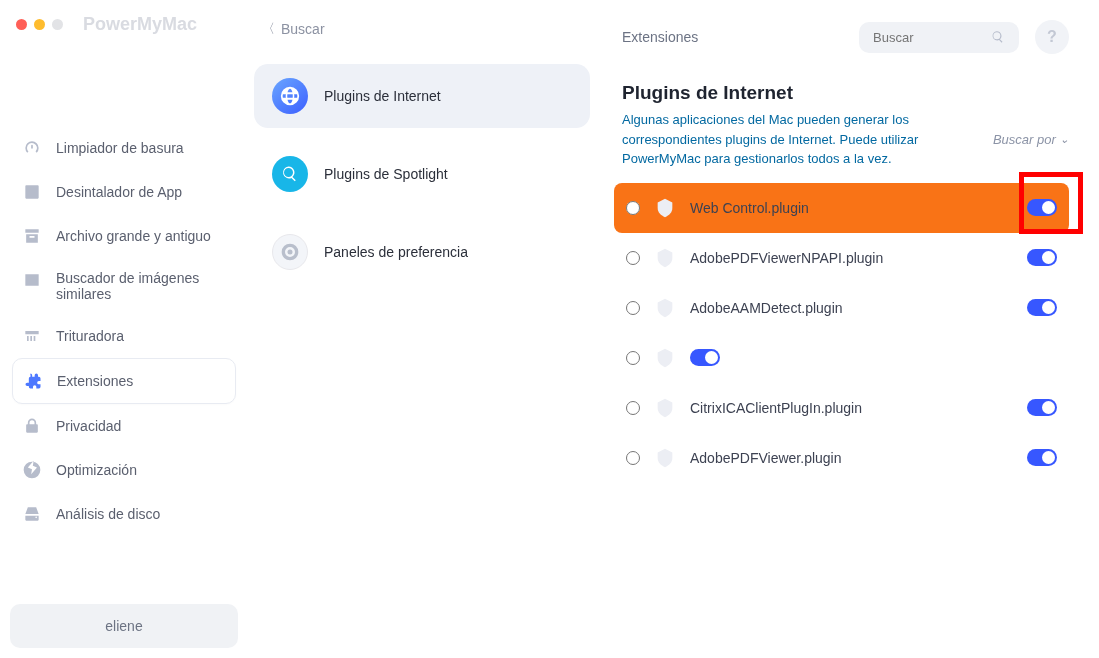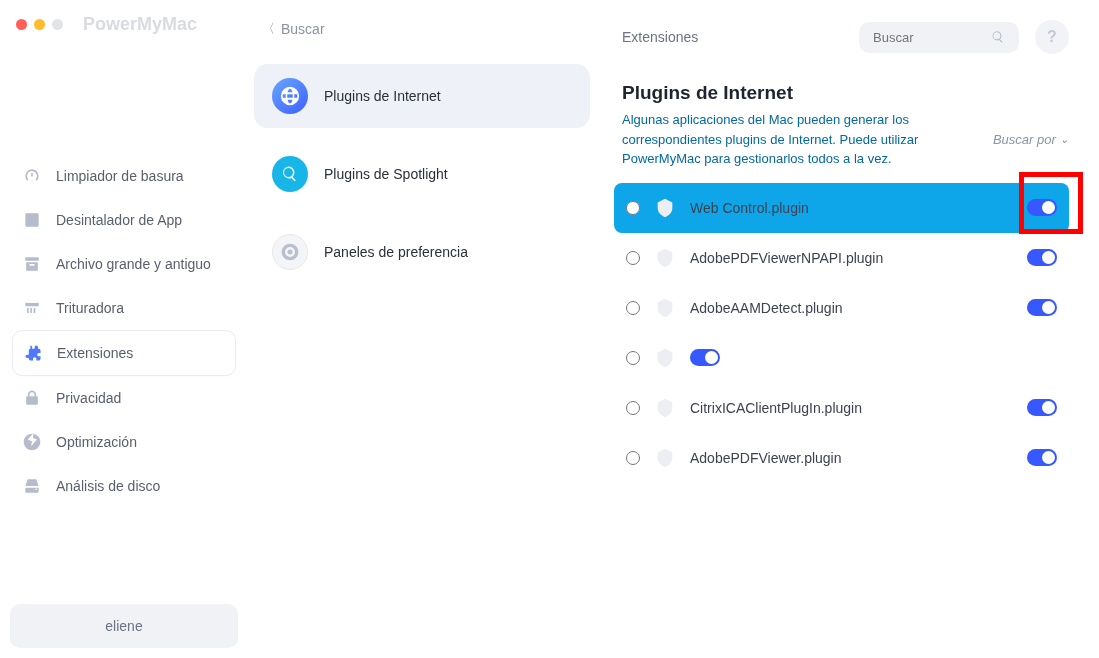--- a/index.html
+++ b/index.html
@@ -48,21 +48,21 @@
     .search .ic { width: 14px; height: 14px; fill: #b6bccb; flex-shrink: 0; }
     .help { width: 34px; height: 34px; border-radius: 50%; background: #f1f3f7; color: #c3c8d4; display: flex; align-items: center; justify-content: center; font-size: 16px; font-weight: 600; cursor: pointer; }
     
     .section-head { display: flex; justify-content: space-between; align-items: flex-start; margin-bottom: 14px; padding-left: 8px; }
     .section-title { font-size: 19px; font-weight: 700; color: #1f2430; margin-bottom: 6px; }
     .section-desc { font-size: 13px; color: #0369a1; line-height: 1.5; max-width: 360px; }
     .sortby { color: #8b93a6; font-size: 13px; display: flex; align-items: center; gap: 4px; cursor: pointer; padding-top: 50px; font-style: italic; }
     
     .rows { margin-top: 10px; }
     .row { display: flex; align-items: center; gap: 14px; padding: 14px 12px; border-radius: 8px; position: relative; }
-    .row.hi { background: #0ea5e9; }
+    .row.hi { background: #f97316; }
     .row input[type=radio] { width: 14px; height: 14px; accent-color: #9aa1af; cursor: pointer; }
     .plugin-ic { width: 22px; height: 22px; }
     .row .name { flex: 1; color: #3d4252; font-size: 14px; }
     .toggle { width: 30px; height: 17px; background: #3757ff; border-radius: 10px; position: relative; cursor: pointer; }
     .toggle::after { content: ''; width: 13px; height: 13px; background: #fff; border-radius: 50%; position: absolute; top: 2px; right: 2px; }
     
     .highlight { position: absolute; border: 5px solid #ff0000; width: 64px; height: 62px; top: 172px; right: 16px; pointer-events: none; }
     
     .clean-btn { position: absolute; right: 22px; bottom: 22px; width: 86px; height: 86px; border-radius: 50%; background: #fff; box-shadow: 0 6px 24px rgba(0,0,0,0.08); display: flex; align-items: center; justify-content: center; color: #b1b7c6; font-size: 12px; font-weight: 700; letter-spacing: 0.5px; cursor: pointer; }
   </style>
@@ -97,20 +97,28 @@
           </span>
         <span class="t">Desintalador de App</span>
       </div>
       <div class="nav-item">
         <span class="nav-icon">
             <svg viewBox="0 0 24 24">
               <path d="M4 4h16v4H4V4zm1 6h14v10H5V10zm4 2v2h6v-2H9z"></path>
             </svg>
           </span>
         <span class="t">Archivo grande y antiguo</span>
+      </div>
+      <div class="nav-item two-line">
+        <span class="nav-icon">
+            <svg viewBox="0 0 24 24">
+              <path d="M4 5h16v14H4V5zm2 11l3-4 2 3 3-5 4 6H6z"></path>
+            </svg>
+          </span>
+        <span class="t">Buscador de imágenes similares</span>
       </div>
       <div class="nav-item">
         <span class="nav-icon">
             <svg viewBox="0 0 24 24">
               <path d="M4 6h16v4H4V6zm2 6h2v6H6v-6zm4 0h2v6h-2v-6zm4 0h2v6h-2v-6z"></path>
             </svg>
           </span>
         <span class="t">Trituradora</span>
       </div>
       <div class="nav-item active">

